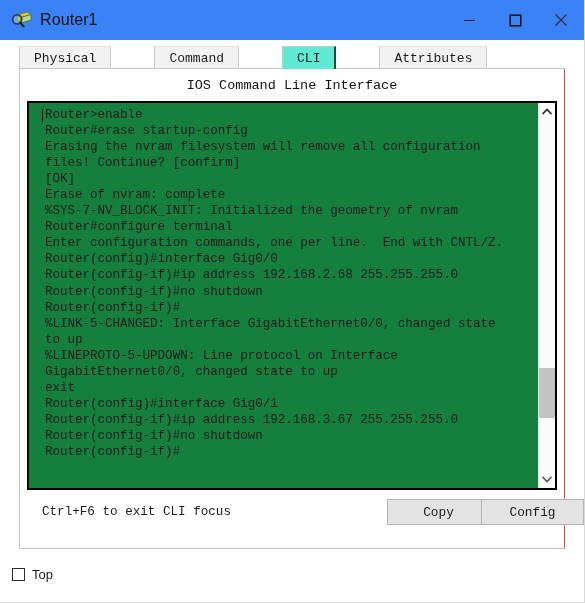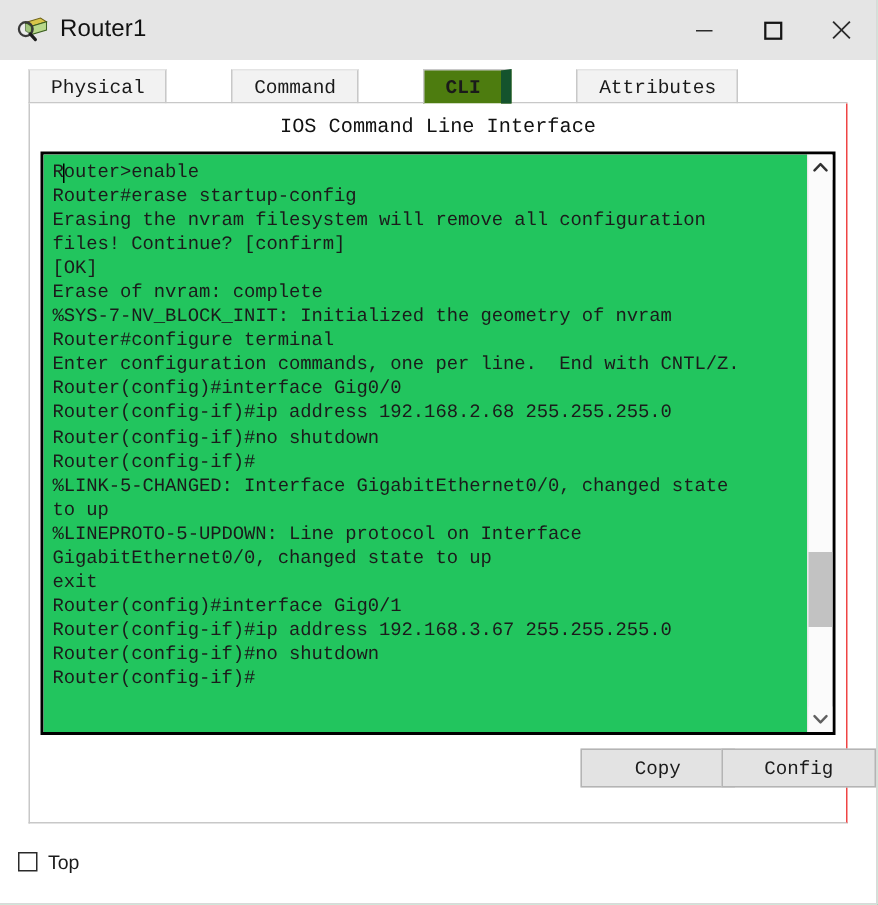--- a/index.html
+++ b/index.html
@@ -21,21 +21,21 @@
     background: #ffffff;
     box-sizing: border-box;
     border-right: 1px solid #d9d9d9;
     border-bottom: 1px solid #d9d9d9;
   }
 
   
   #title-bar {
     position: relative;
     height: 40px;
-    background: #e5e5e5;
+    background: #3b82f6;
     display: flex;
     align-items: center;
   }
   #window-icon {
     margin-left: 10px;
     width: 24px;
     height: 24px;
     flex: 0 0 auto;
     display: block;
   }
@@ -101,26 +101,25 @@
     color: #1a1a1a;
     background: #f2f2f2;
     border-left: 1px solid #c8c8c8;
     border-right: 1px solid #c8c8c8;
     border-top: 1px solid #e4e4e4;
     margin-right: -1px;
     white-space: nowrap;
     cursor: default;
   }
   .tab.active {
-    background: #4d7c0f;
+    background: #5eead4;
     border-left: 1px solid #c8c8c8;
-    border-right: 7px solid #14532d;
+    border-right: 2px solid #14532d;
     border-top: 1px solid #c8c8c8;
     z-index: 2;
-    font-weight: bold;
   }
   .tab.active::after {
     content: "";
     position: absolute;
     left: 0;
     right: 0;
     bottom: -1px;
     height: 1px;
     background: #ffffff;
     z-index: 3;
@@ -156,23 +155,23 @@
     box-sizing: border-box;
     border: 2px solid #000000;
     background: #ffffff;
     display: flex;
     overflow: hidden;
   }
   #terminal {
     position: relative;
     flex: 1 1 auto;
     overflow: hidden;
-    padding: 4px 0 0 6px;
-    box-sizing: border-box;
-    background: #22c55e;
+    padding: 4px 0 0 16px;
+    box-sizing: border-box;
+    background: #15803d;
   }
   .term-line {
     font-family: "Liberation Mono", monospace;
     font-size: 12.6px;
     line-height: 16.05px;
     color: #1b1b1b;
     white-space: pre;
     letter-spacing: -0.05px;
   }
   #text-caret {
@@ -377,20 +376,21 @@
         <div id="sb-thumb"></div>
         <div class="sb-arrow" id="sb-arrow-down">
           <svg width="10" height="7" viewBox="0 0 10 7">
             <polyline points="1,1.4 5,5.6 9,1.4" fill="none" stroke="#606060" stroke-width="1.6" stroke-linecap="round" stroke-linejoin="round"></polyline>
           </svg>
         </div>
       </div>
     </div>
 
     <div id="panel-footer">
+      <div id="hint-text">Ctrl+F6 to exit CLI focus</div>
       <button class="panel-btn" id="copy-button">Copy</button>
       <button class="panel-btn" id="paste-button">Config</button>
     </div>
   </div>
 
   <div id="bottom-bar">
     <span id="top-checkbox"></span>
     <span id="top-label">Top</span>
   </div>
 

